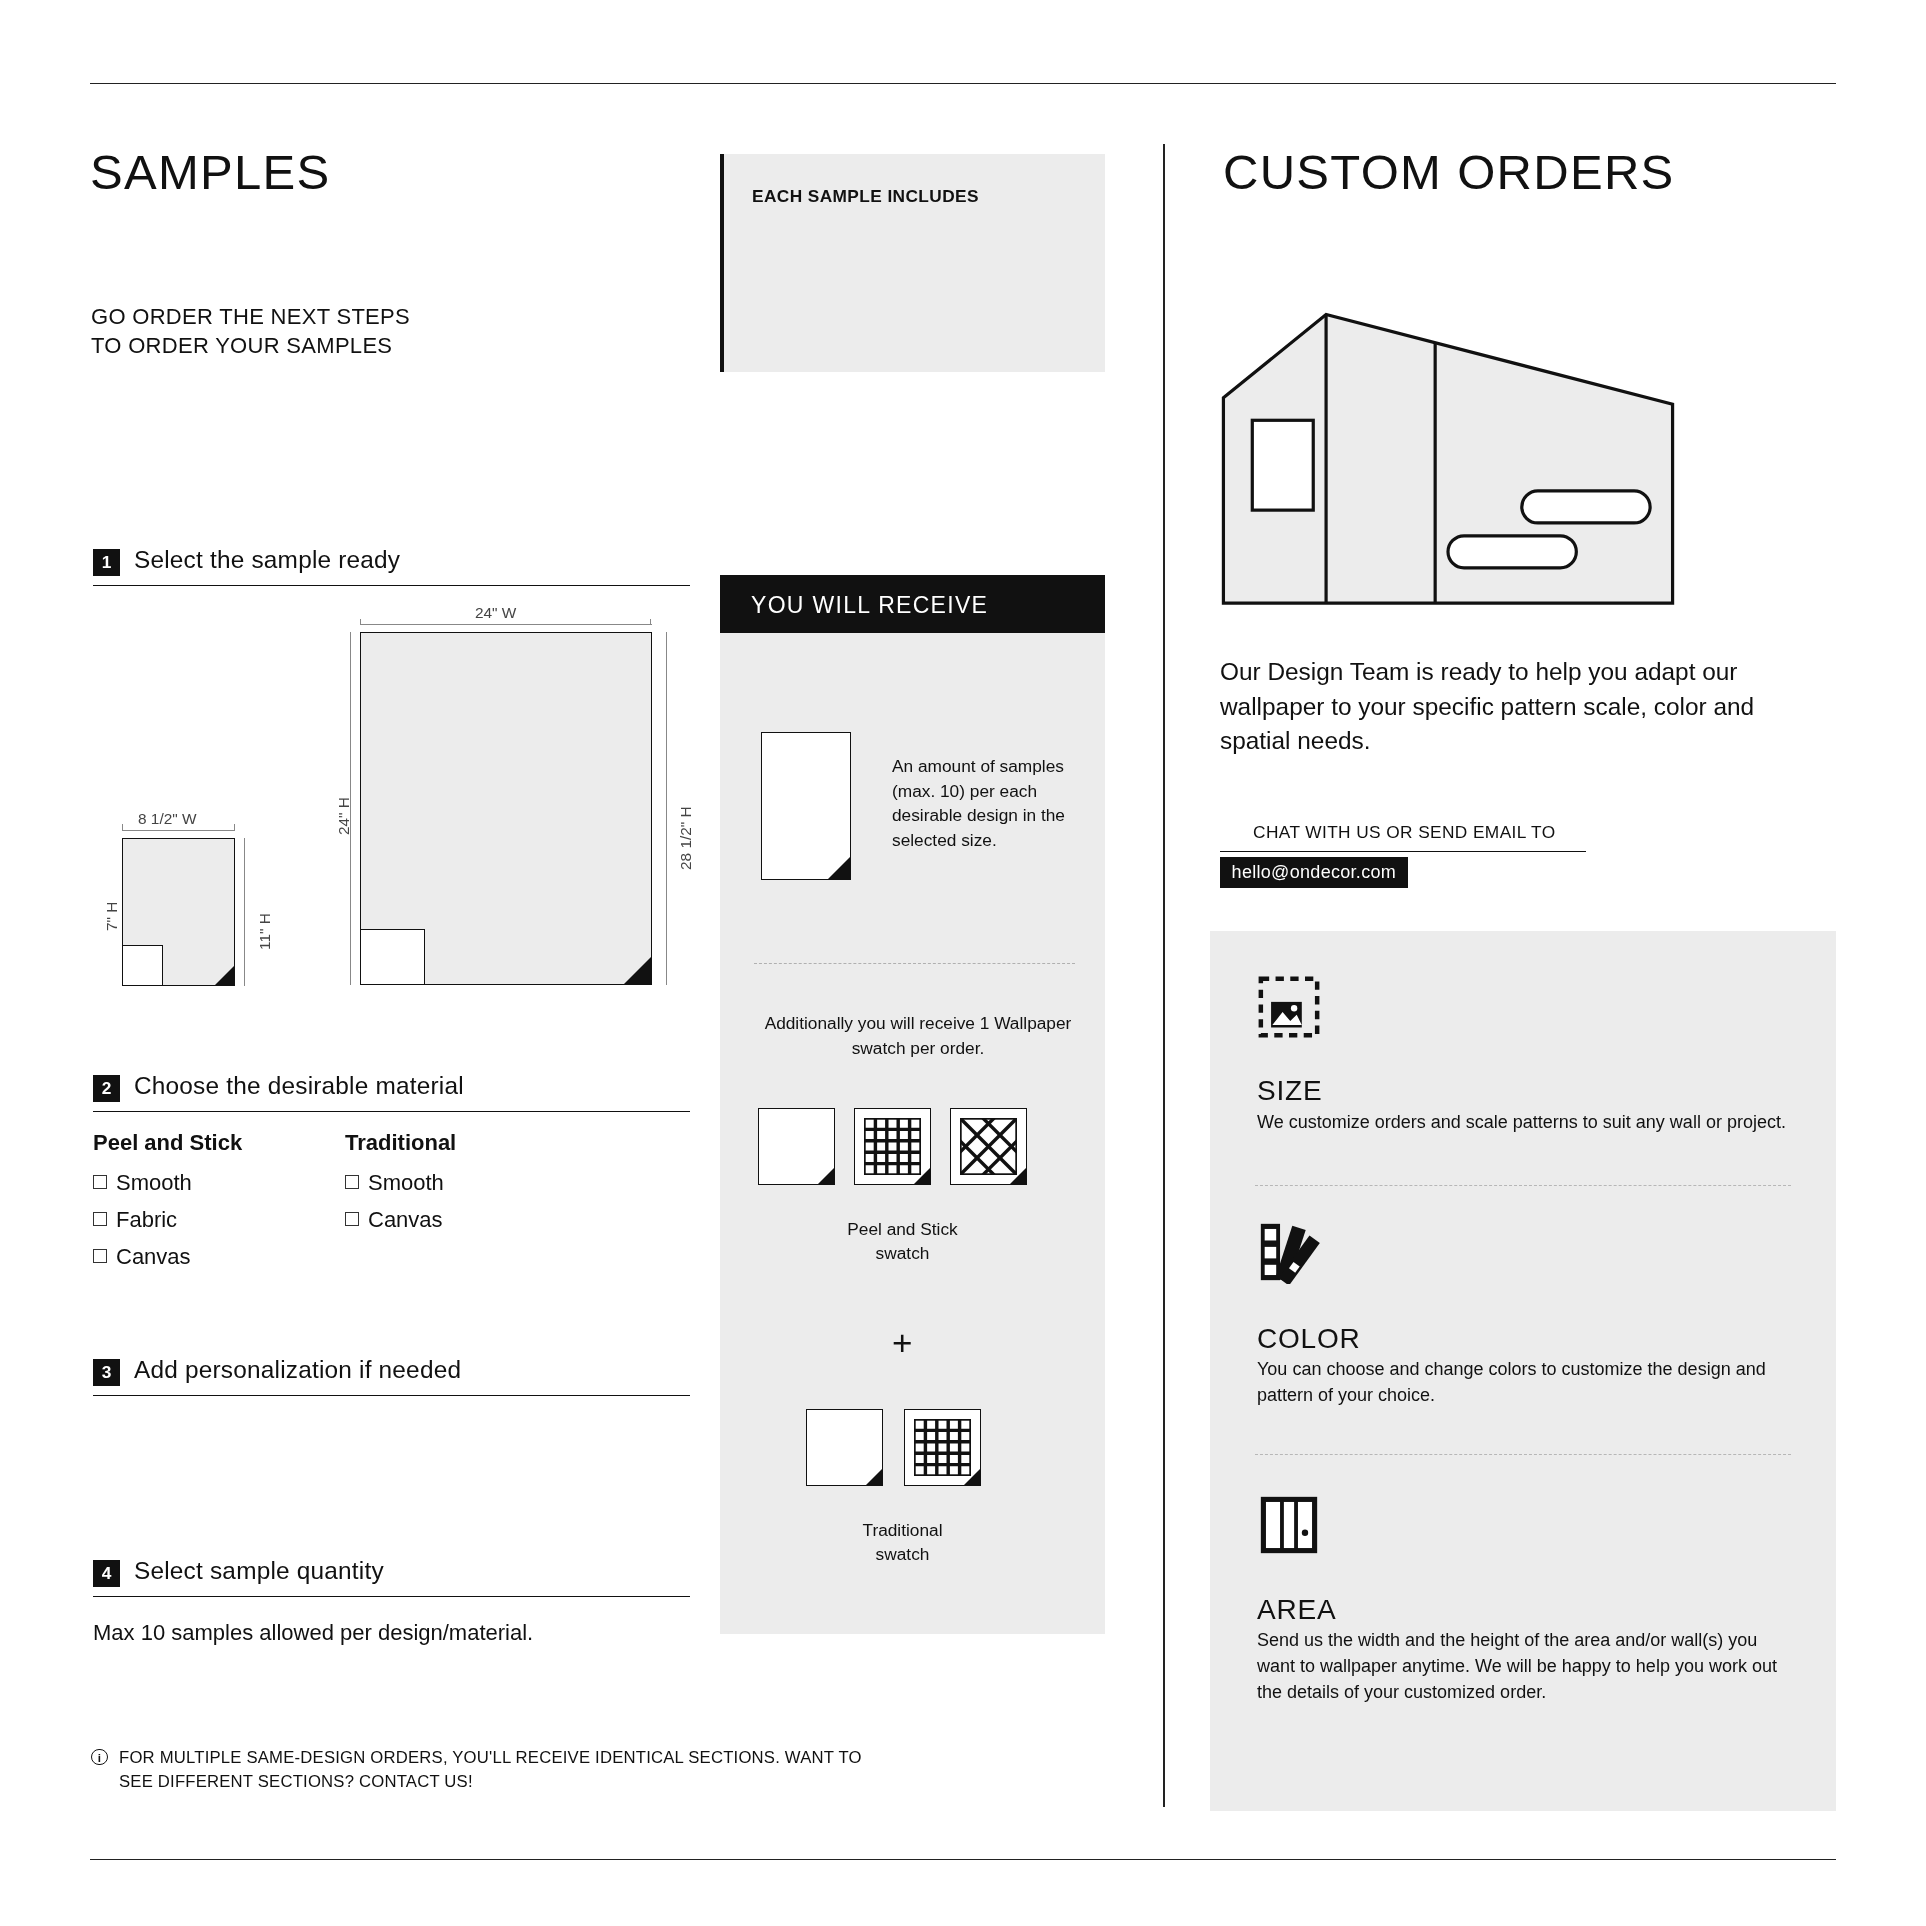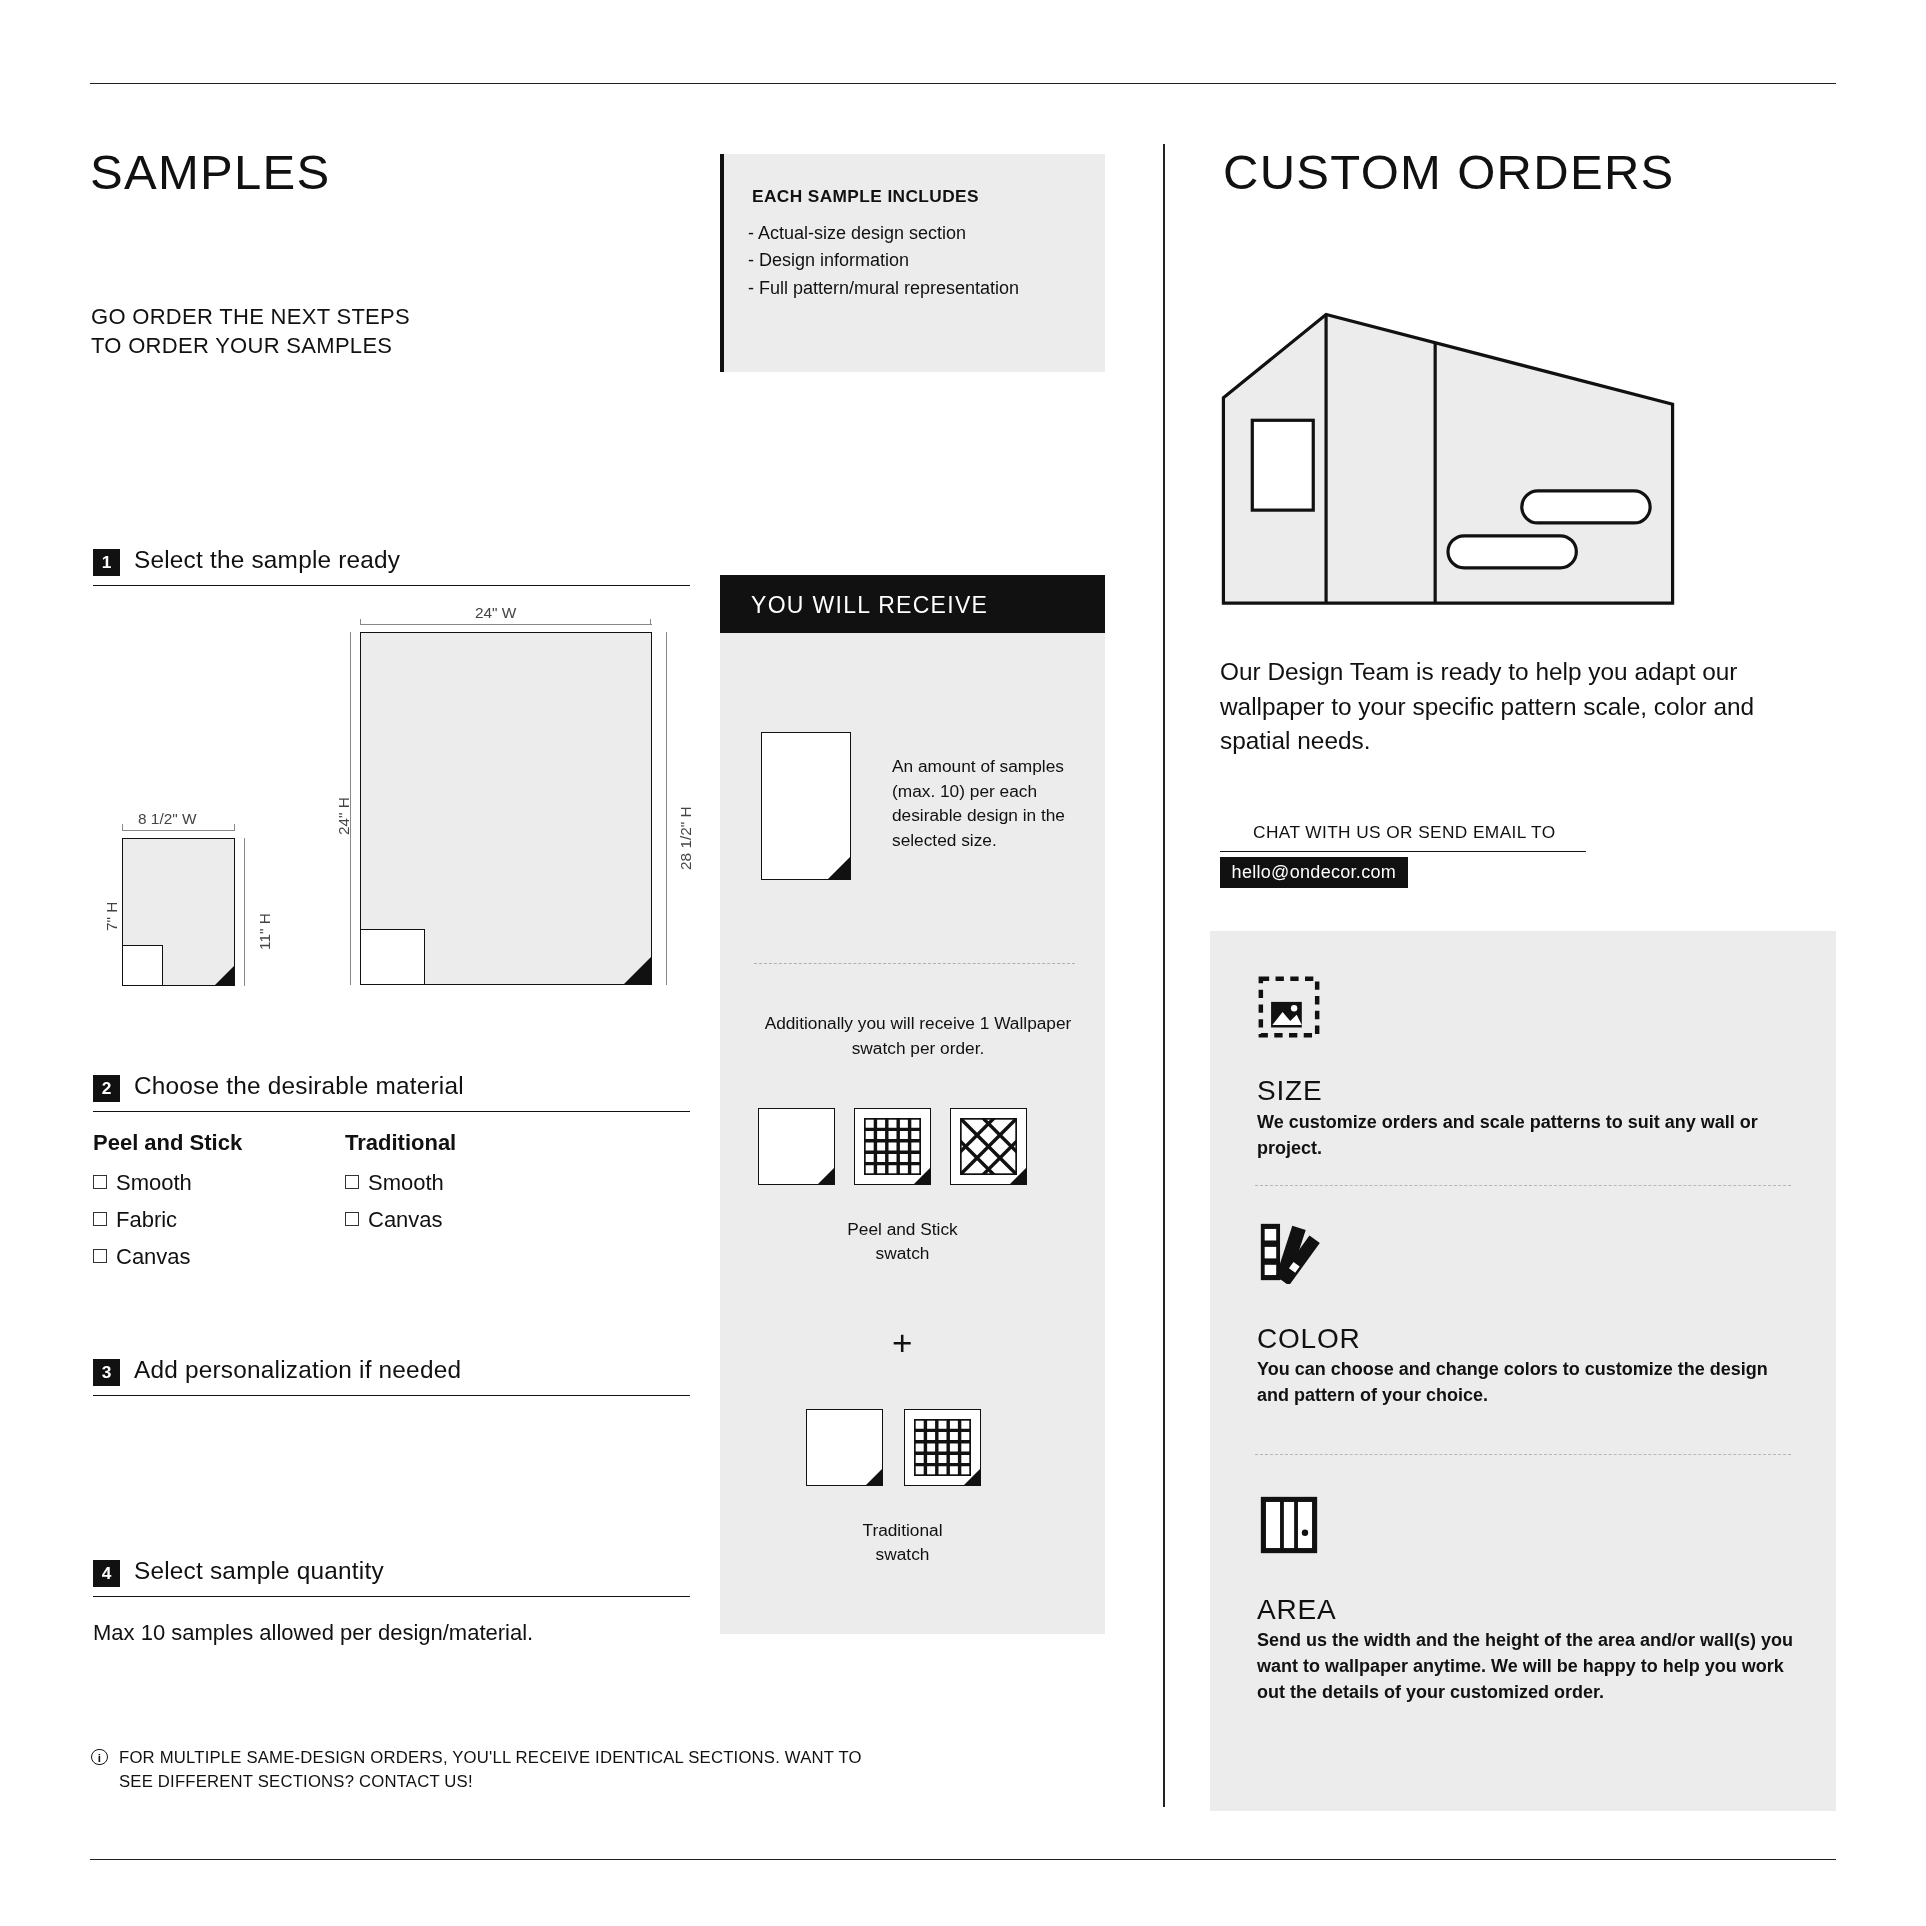--- a/index.html
+++ b/index.html
@@ -205,21 +205,21 @@
   }
 
   .co-panel {
     position:absolute; left:1210px; top:931px; width:626px; height:880px;
     background:#ececec;
   }
   .feat-title {
     position:absolute; font-size:28px; letter-spacing:0.8px;
   }
   .feat-text {
-    position:absolute; width:539px; font-size:18px; line-height:1.45;font-weight:bold;
+    position:absolute; width:539px; font-size:18px; line-height:1.45;
   }
   .feat-dash {
     position:absolute; left:1255px; width:536px; height:0; border-top:1.3px dashed #b7b7b7;
   }
   .icon-box { position:absolute; }
 </style>
 </head>
 <body>
 
 <div class="page">
@@ -230,25 +230,20 @@
 
   <div class="samples-title">SAMPLES</div>
   <div class="samples-sub">
     <div>GO ORDER THE NEXT STEPS</div>
     <div>TO ORDER YOUR SAMPLES</div>
   </div>
 
   <div class="each-sample-box"></div>
   <div class="each-sample-bar"></div>
   <div class="each-sample-title">EACH SAMPLE INCLUDES</div>
-  <div class="each-sample-list">
-    <div>- Actual-size design section</div>
-    <div>- Design information</div>
-    <div>- Full pattern/mural representation</div>
-  </div>
 
   <div class="step" id="step1">
     <div class="num">1</div>
     <div class="label">Select the sample ready</div>
     <div class="underline"></div>
   </div>
 
   <div class="dim-label" style="left:138px; top:810px;">8 1/2" W</div>
   <div class="tick" style="left:122px; top:830px; width:113px; height:1.3px;"></div>
   <div class="tick" style="left:122px; top:824px; width:1.3px; height:6.4px;"></div>

